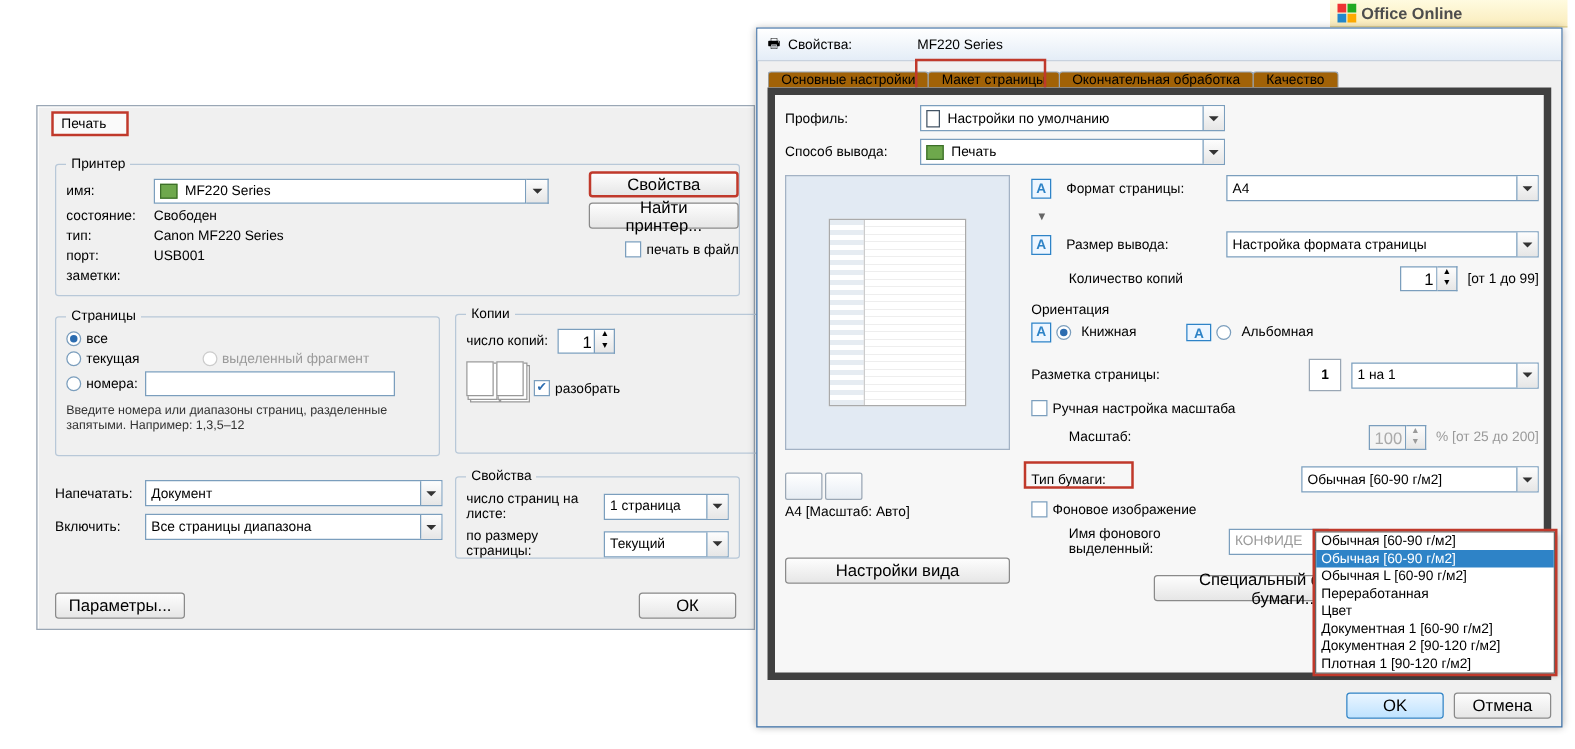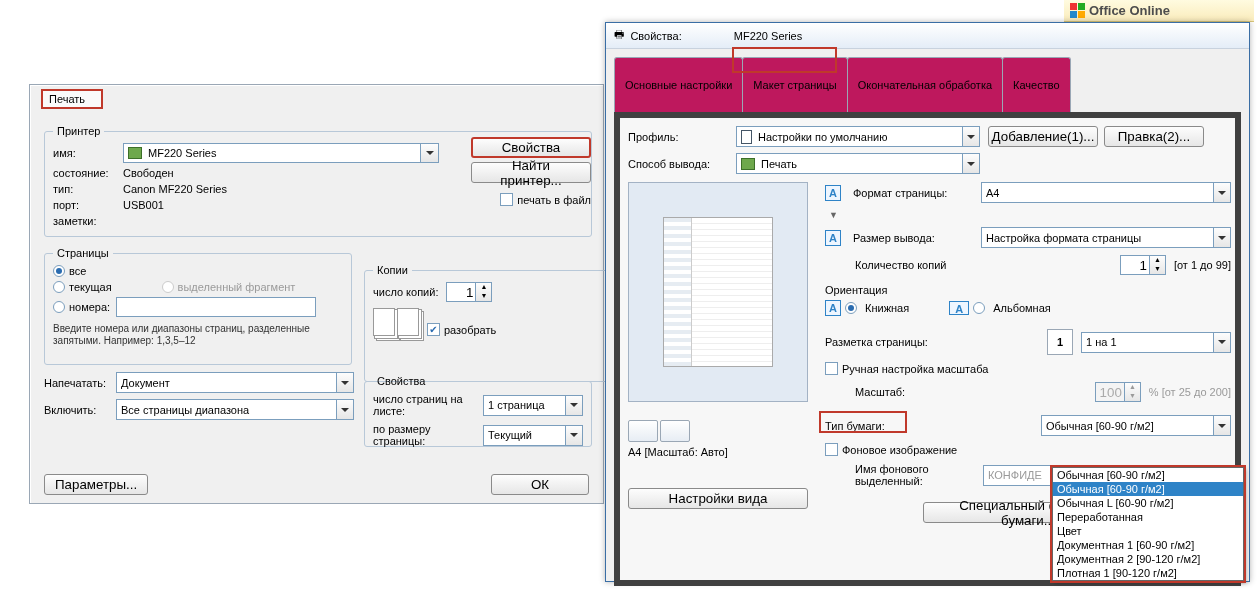--- a/index.html
+++ b/index.html
@@ -26,37 +26,37 @@
 .name-dd{display:flex;width:316px}
 .name-dd .fld{flex:1;border:1px solid #7b9ebd;background:#fff;height:20px;display:flex;align-items:center;gap:6px;padding:0 4px}
 .name-dd .arrow{width:18px;border:1px solid #7b9ebd;border-left:none;background:linear-gradient(#fdfdfd,#e6e6e6);display:flex;align-items:center;justify-content:center}
 .right-col-btns{position:absolute;right:0;top:0;width:120px;display:flex;flex-direction:column;gap:4px}
 .chk-row{position:absolute;right:0;top:56px;display:flex;align-items:center}
 
 .pages-box{position:absolute;left:14px;top:162px;width:308px;height:118px}
 .pages-box .opt{display:flex;align-items:center;margin-bottom:4px}
 .pages-box .note{margin-top:6px;font-size:10px;color:#333;line-height:12px}
 
-.copies-box{position:absolute;left:334px;top:179px;width:252px;height:118px}
+.copies-box{position:absolute;left:334px;top:160px;width:252px;height:118px}
 .collate-ic{display:flex;gap:2px;margin-top:6px}
 .page-ic{width:22px;height:28px;border:1px solid #999;background:#fff;box-shadow:2px 2px 0 #fff,2px 2px 0 1px #999,4px 4px 0 #fff,4px 4px 0 1px #999}
 
 .scale-box{position:absolute;left:334px;top:290px;width:228px;height:72px}
 .scale-box .r{display:grid;grid-template-columns:110px 1fr;align-items:center;margin-bottom:6px}
 
-.print-sel{position:absolute;left:14px;top:287px;width:310px}
+.print-sel{position:absolute;left:14px;top:299px;width:310px}
 .print-sel .r{display:grid;grid-template-columns:72px 1fr;align-items:center;margin-bottom:6px}
 
 .dlg-print .bottom{position:absolute;left:14px;bottom:8px;right:14px;display:flex;justify-content:space-between}
 
 
 .props{position:absolute;left:605px;top:22px;width:645px;height:560px;border:1px solid #3a6ea5;background:#f0f0f0;box-shadow:0 0 6px rgba(0,0,0,.3)}
 .props .titlebar{height:26px;background:linear-gradient(#fff,#e4edf7);display:flex;align-items:center;gap:6px;padding:0 8px;border-bottom:1px solid #c8d2de}
 .tabs{display:flex;padding:8px 8px 0;gap:0}
-.tab{border:1px solid #9aa7b5;border-bottom:none;background:#be185d;padding:21px 10px;border-radius:3px 3px 0 0;margin-right:-1px;cursor:pointer}
+.tab{border:1px solid #9aa7b5;border-bottom:none;background:#a16207;padding:0 10px;border-radius:3px 3px 0 0;margin-right:-1px;cursor:pointer}
 .tabrow-pad{position:relative}
 .hl-tab{position:absolute;left:126px;top:-2px;width:105px;height:26px;border:2px solid #c0392b}
 .tabpanel{border:6px solid #404040;background:#f7f7f7;margin:0 8px;height:474px;position:relative;padding:8px}
 .prof-row{display:grid;grid-template-columns:100px 244px 1fr;align-items:center;gap:8px;margin-bottom:6px}
 .dd{position:relative;display:flex;border:1px solid #7b9ebd;background:#fff;height:21px}
 .dd .body{flex:1;display:flex;align-items:center;gap:6px;padding:0 4px}
 .dd .arrow{width:17px;border-left:1px solid #7b9ebd;background:linear-gradient(#fdfdfd,#e6e6e6);display:flex;align-items:center;justify-content:center}
 .icon-printer{width:14px;height:12px;background:#6ea84c;border:1px solid #3d6f29}
 .icon-doc{width:11px;height:14px;border:1px solid #456;background:#fff;position:relative}
 .icon-a{width:16px;height:16px;border:1px solid #2e83c7;background:#eef6ff;text-align:center;line-height:14px;color:#2e83c7;font-weight:bold}
@@ -260,21 +260,21 @@
             <svg class="cd" viewBox="0 0 8 8">
               <path d="M0 2l4 4 4-4z" fill="#333"></path>
             </svg>
           </div>
         </div>
       </div>
   </fieldset>
 
   <div class="bottom">
     <button class="btn">Параметры...</button>
-    <button class="btn" style="width:98px">ОК</button>
+    <button class="btn" style="width:78px">ОК</button>
   </div>
 </div>
 
 <div class="props">
   <div class="titlebar">
     <span>🖶</span>
     <span>Свойства:</span>
     <span style="background:#fff;padding:0 20px"> </span>
     <span>MF220 Series</span>
   </div>
@@ -294,24 +294,20 @@
       <div class="dd">
           <div class="body">
             <span class="icon-doc"></span>
             <span>Настройки по умолчанию</span>
           </div>
           <div class="arrow">
             <svg class="cd" viewBox="0 0 8 8">
               <path d="M0 2l4 4 4-4z" fill="#333"></path>
             </svg>
           </div>
-        </div>
-      <div style="display:flex;gap:6px">
-          <button class="btn" style="width:110px">Добавление(1)...</button>
-          <button class="btn" style="width:100px">Правка(2)...</button>
         </div>
     </div>
     <div class="prof-row">
       <span class="lbl">Способ вывода:</span>
       <div class="dd">
           <div class="body">
             <span class="icon-printer"></span>
             <span>Печать</span>
           </div>
           <div class="arrow">

